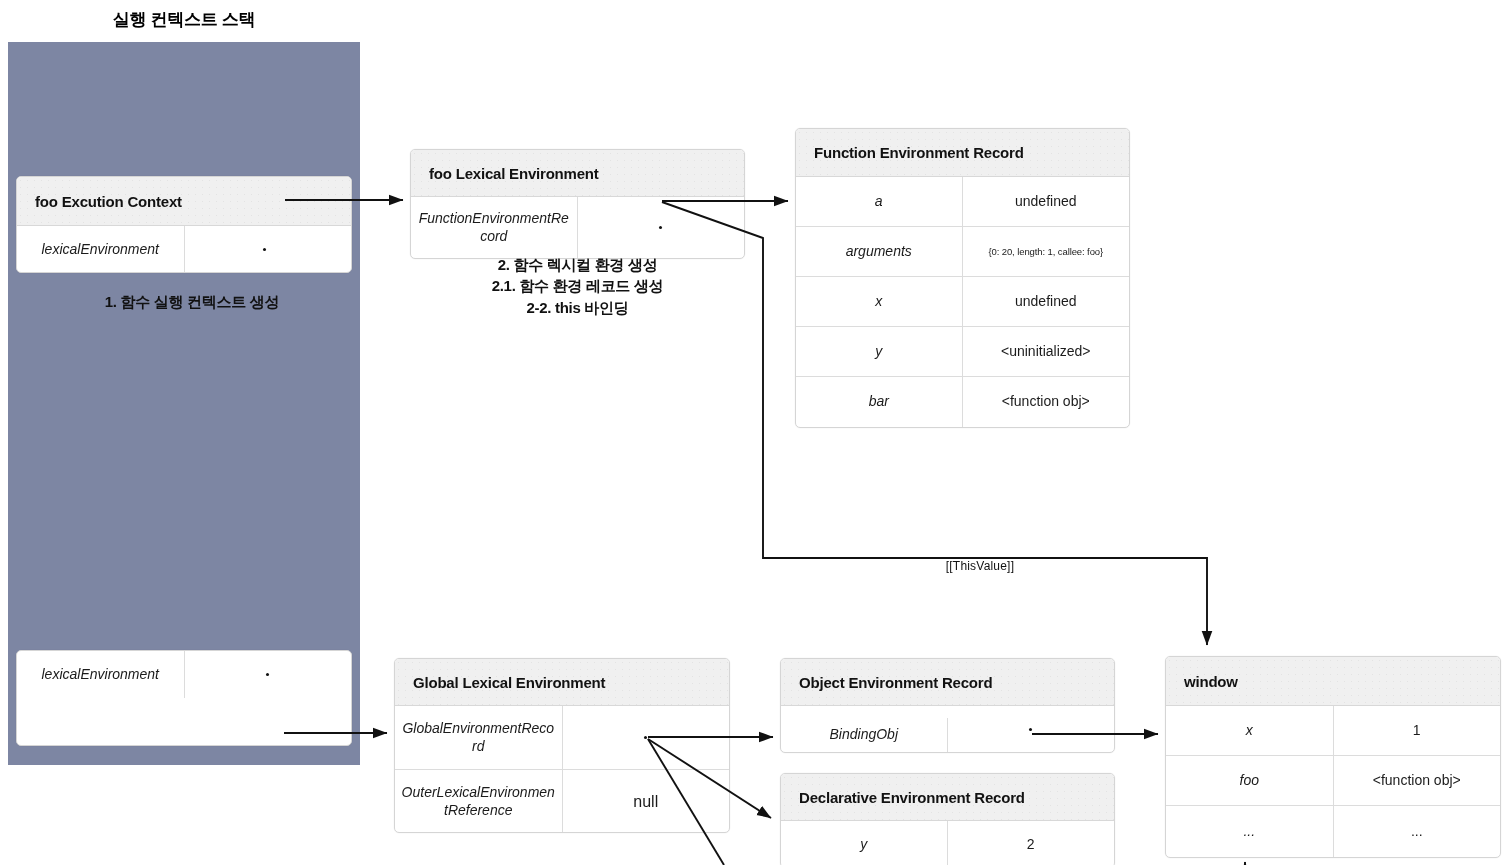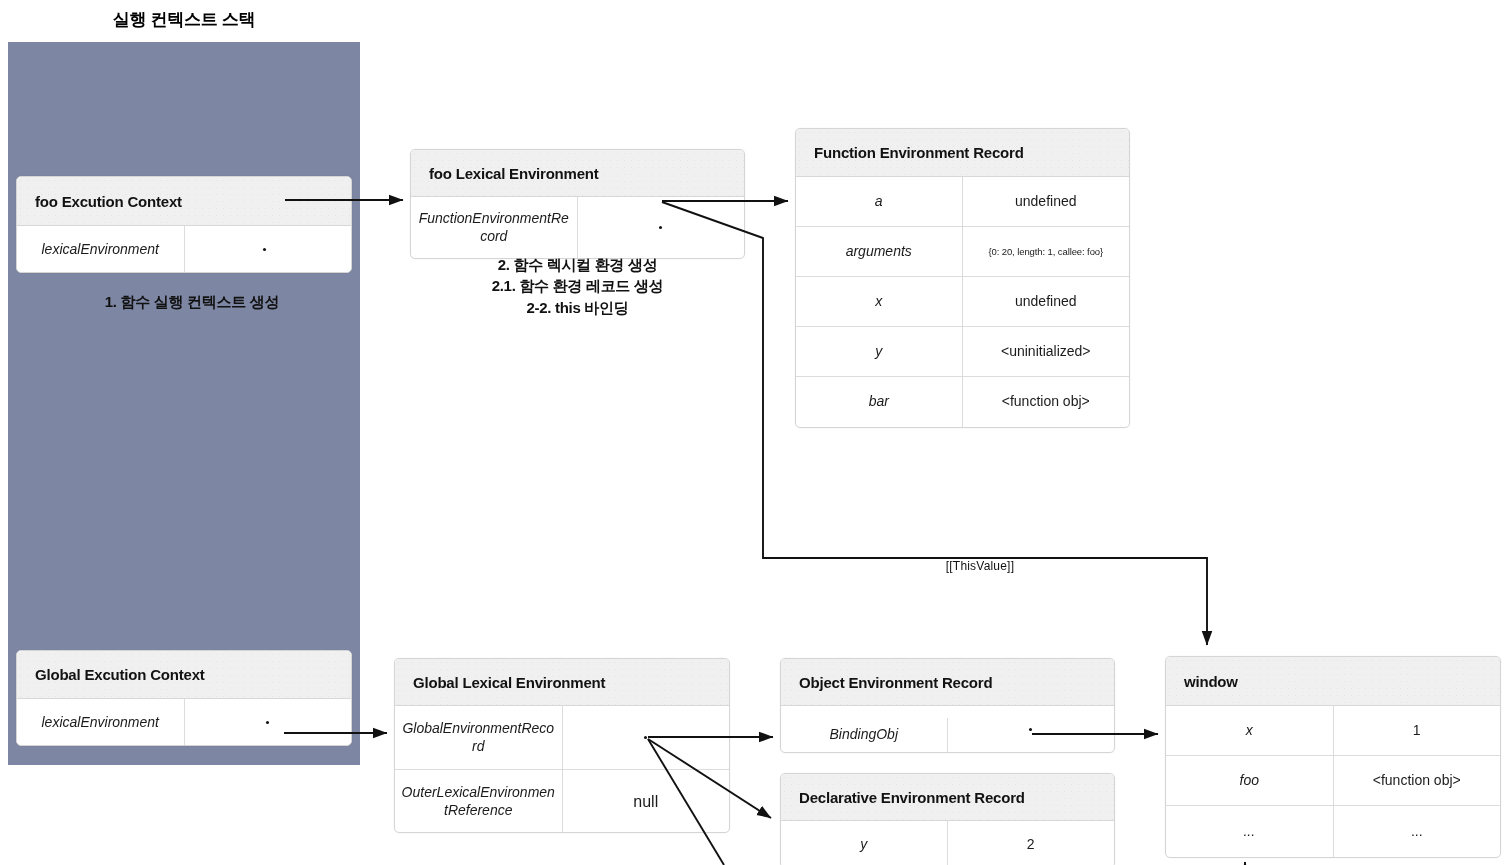--- a/index.html
+++ b/index.html
@@ -180,21 +180,20 @@
 
     <div class="row" style="height:50px;">
       <div class="cell key" style="width:167px;">bar</div>
       <div class="cell" style="width:167px;">&lt;function obj&gt;</div>
     </div>
   </div>
 
   <div class="abs edge-label" style="left:880px; top:559px; width:200px;">[[ThisValue]]</div>
 
   <div class="abs box" style="left:16px; top:650px; width:336px; height:96px;">
-    <div class="box-header" style="height:48px;">Global Excution Context</div>
     <div class="row" style="height:47px;">
       <div class="cell key" style="width:168px;">lexicalEnvironment</div>
       <div class="cell" style="width:167px;">
         <span class="dot"></span>
       </div>
     </div>
   </div>
 
   <div class="abs box" style="left:394px; top:658px; width:336px; height:175px;">
     <div class="box-header" style="height:47px;">Global Lexical Environment</div>

